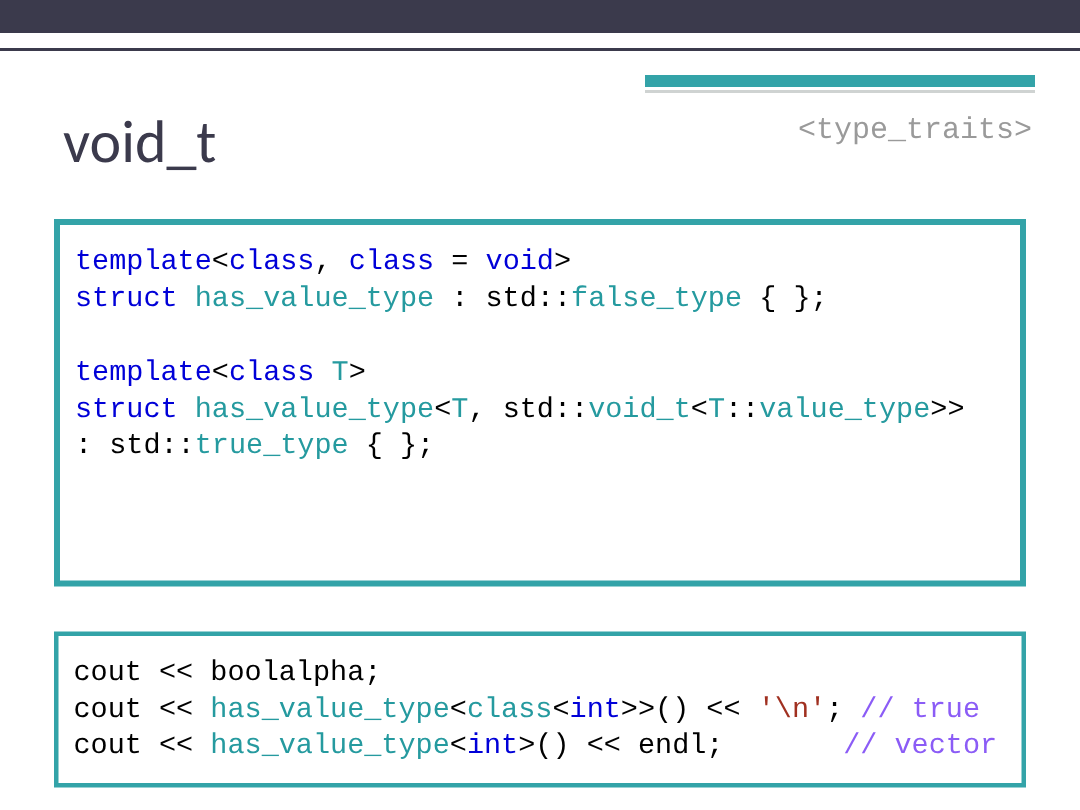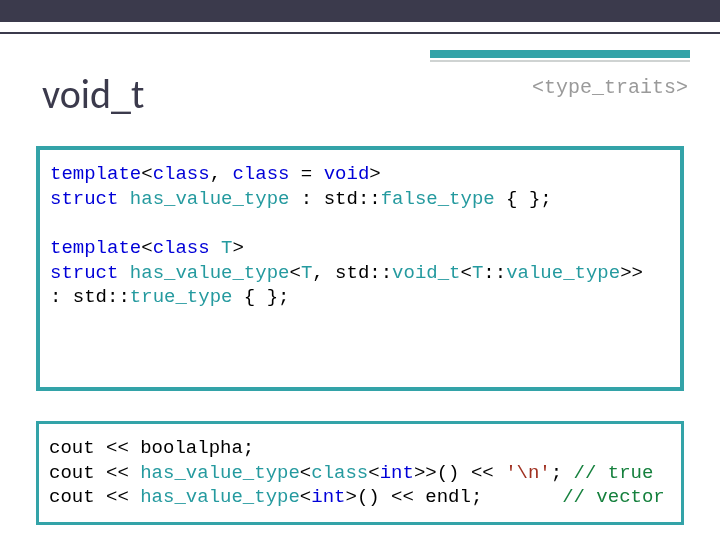--- a/index.html
+++ b/index.html
@@ -69,21 +69,21 @@
     line-height: 1.3;
     color: #000;
     white-space: pre;
     margin-top: 11px;
   }
   .box1 { top: 135px; height: 245px; }
   .box2 { top: 410px; border-width: 3px; }
   .kw { color: #0000d8; }
   .typ { color: #259a9f; }
   .str { color: #a03020; }
-  .cmt { color: #15803d; }
+  .cmt { color: #8b5cf6; }
 </style>
 </head>
 <body>
 
 <div class="topbar"></div>
 <div class="topaccent"></div>
 <div class="header-underline"></div>
 <div class="header-underline-thin"></div>
 <div class="header-label">&lt;type_traits&gt;</div>
 

